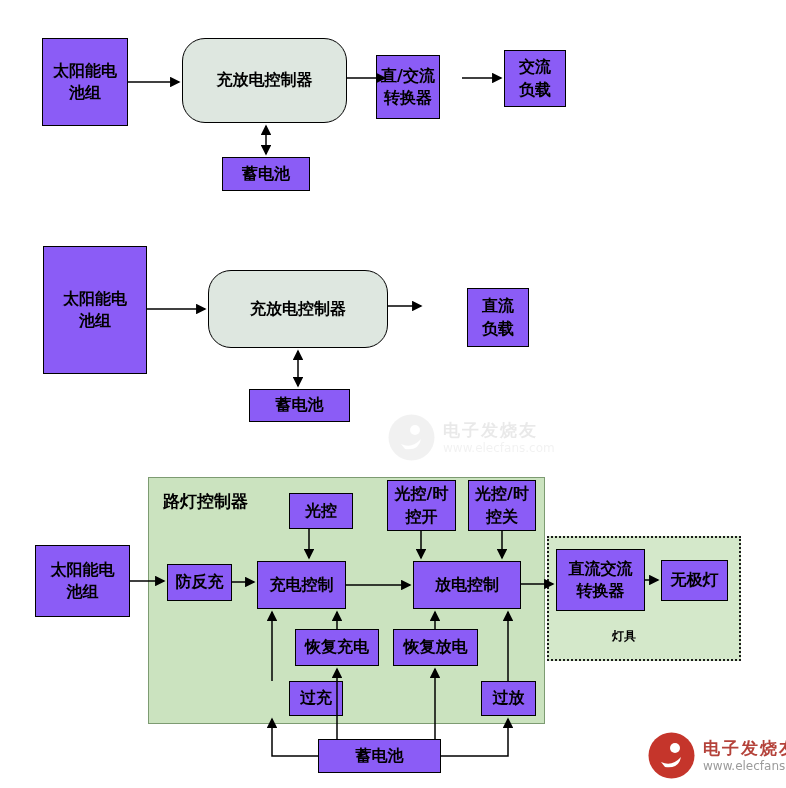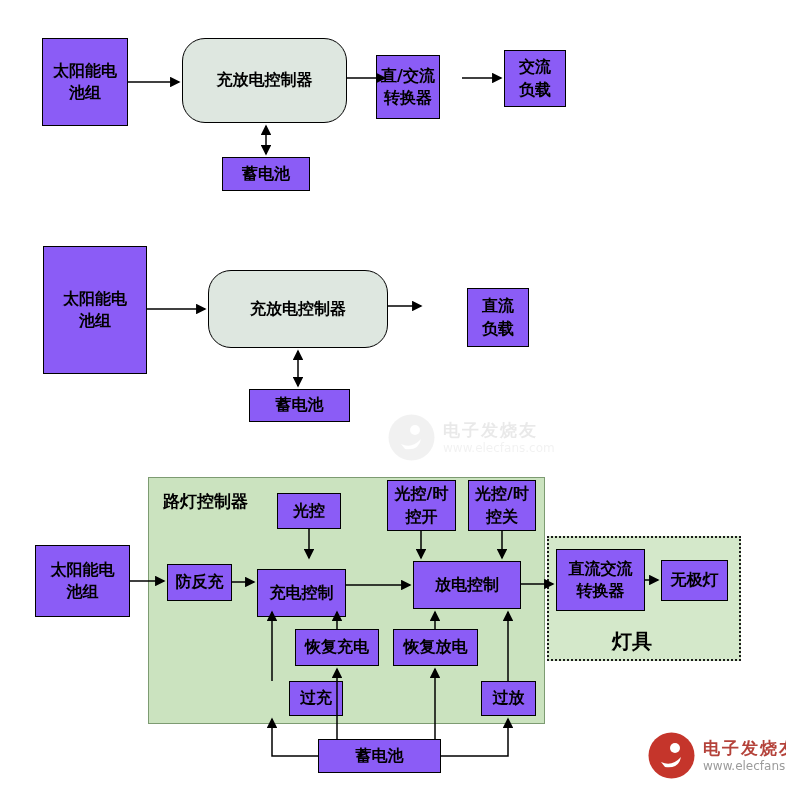--- a/index.html
+++ b/index.html
@@ -41,21 +41,21 @@
     font-weight: bold;
     color: #000;
   }
   .dotted {
     position: absolute;
     background: #d4e8ca;
     border: 2px dotted #1a1a1a;
   }
   .fixture-label {
     position: absolute;
-    font-size: 20px;
+    font-size: 12px;
     font-weight: bold;
     color: #000;
   }
 
   svg.wires {
     position: absolute;
     left: 0; top: 0;
     pointer-events: none;
   }
 
@@ -103,26 +103,26 @@
 
   <div class="panel" style="left:148px; top:477px; width:397px; height:247px;"></div>
   <div class="panel-label" style="left:163px; top:490px;">路灯控制器</div>
 
   <div class="dotted" style="left:547px; top:536px; width:194px; height:125px;"></div>
   <div class="fixture-label" style="left:612px; top:628px;">灯具</div>
 
   <div class="box" style="left:35px; top:545px; width:95px; height:72px;">太阳能电
 池组</div>
   <div class="box" style="left:167px; top:564px; width:65px; height:37px;">防反充</div>
-  <div class="box" style="left:277px; top:493px; width:64px; height:36px;">光控</div>
+  <div class="box" style="left:289px; top:493px; width:64px; height:36px;">光控</div>
   <div class="box" style="left:387px; top:480px; width:69px; height:51px;">光控/时
 控开</div>
   <div class="box" style="left:468px; top:480px; width:68px; height:51px;">光控/时
 控关</div>
-  <div class="box" style="left:257px; top:561px; width:89px; height:48px;margin-top:8px;">充电控制</div>
+  <div class="box" style="left:257px; top:561px; width:89px; height:48px;">充电控制</div>
   <div class="box" style="left:413px; top:561px; width:108px; height:48px;">放电控制</div>
   <div class="box" style="left:295px; top:629px; width:84px; height:37px;">恢复充电</div>
   <div class="box" style="left:393px; top:629px; width:85px; height:37px;">恢复放电</div>
   <div class="box" style="left:245px; top:681px; width:54px; height:35px;margin-left:44px;">过充</div>
   <div class="box" style="left:481px; top:681px; width:55px; height:35px;">过放</div>
   <div class="box" style="left:318px; top:739px; width:123px; height:34px;">蓄电池</div>
   <div class="box" style="left:556px; top:549px; width:89px; height:62px;">直流交流
 转换器</div>
   <div class="box" style="left:661px; top:560px; width:67px; height:41px;">无极灯</div>
 

